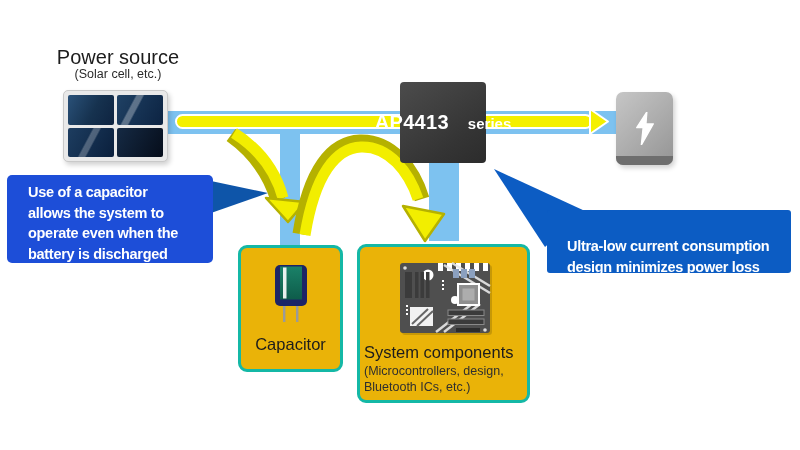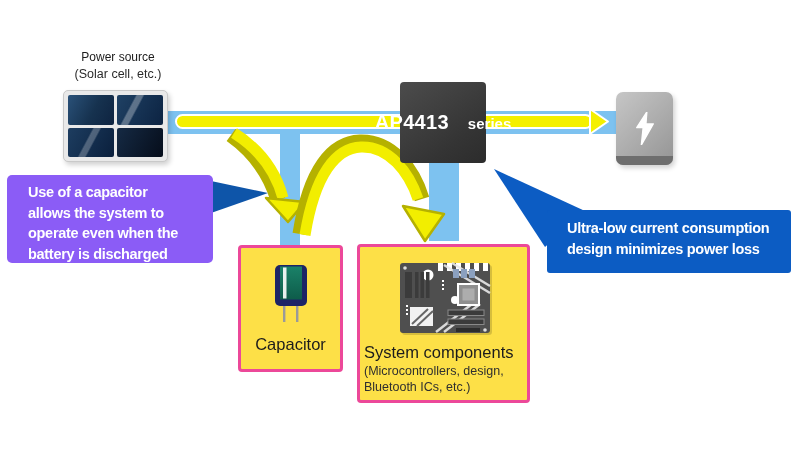--- a/index.html
+++ b/index.html
@@ -4,21 +4,21 @@
 <style>
   * { margin:0; padding:0; box-sizing:border-box; }
   html,body { width:800px; height:450px; overflow:hidden; background:#fff; }
   body { font-family:"Liberation Sans", sans-serif; position:relative; }
   .stage { position:absolute; left:0; top:0; width:800px; height:450px; }
   .abs { position:absolute; }
   svg.flow { position:absolute; left:0; top:0; z-index:1; }
   .node { z-index:2; }
 
   
-  .node-title { font-size:12px; color:#1c1c1c; text-align:center; line-height:19px; }
+  .node-title { font-size:20px; color:#1c1c1c; text-align:center; line-height:19px; }
   .node-sub   { font-size:12.5px; color:#2b2b2b; text-align:center; line-height:15px; }
 
   
   .solar { left:63px; top:90px; width:105px; height:72px; background:#e9e9e9;
            border:1px solid #c9c9c9; border-radius:5px; padding:4px;
            display:grid; grid-template-columns:1fr 1fr; grid-template-rows:1fr 1fr; gap:3px;
            box-shadow:2px 3px 5px rgba(0,0,0,.18); }
   .cell { border-radius:2px; }
   .cell.c1 { background:linear-gradient(118deg,#2a5179 0%,#163túl…) }
   .cell.c1 { background:linear-gradient(118deg,#2a5179 0%,#16324f 55%,#0e2340 100%); }
@@ -38,27 +38,27 @@
   .chip { left:400px; top:82px; width:86px; height:81px; border-radius:4px;
           background:linear-gradient(145deg,#4c4c4c 0%,#343434 70%,#2c2c2c 100%);
           display:flex; flex-direction:row; align-items:center; justify-content:center;
           color:#fff; z-index:3; }
   .chip-name { font-size:20px; font-weight:bold; letter-spacing:.3px; }
   .chip-series { font-size:15px; font-weight:bold; margin-top:2px;margin-left:19px; }
 
   
   .callout { color:#fff; font-weight:bold; font-size:14.5px; line-height:20.5px;
              letter-spacing:-0.3px; white-space:pre-line; z-index:2; }
-  .callout-left { left:7px; top:175px; width:206px; height:88px; background:#8b5cf6;
+  .callout-left { left:7px; top:175px; width:206px; height:88px; background:#1d4ed8;
                   border-radius:5px; padding:7px 6px 0 21px; }
   .callout-right { left:547px; top:210px; width:244px; height:63px; background:#0c5cc3;
-                   border-radius:3px; padding:8px 6px 0 20px; }
+                   border-radius:3px; padding:26px 6px 0 20px; }
 
   
-  .obox { background:#fde047; border:3px solid #ec4899; border-radius:4px; z-index:2; }
+  .obox { background:#eab308; border:3px solid #14b8a6; border-radius:9px; z-index:2; }
   .box-capacitor { left:238px; top:245px; width:105px; height:127px; text-align:center; }
   .box-system { left:357px; top:244px; width:173px; height:159px; }
   .cap-label { font-size:16.5px; color:#1c1c1c; margin-top:9px; }
   .sys-text { padding-left:4px; margin-top:7px; }
   .sys-title { font-size:16.5px; color:#1c1c1c; line-height:20px; }
   .sys-sub { font-size:12.5px; color:#2f2f2f; line-height:15.5px; white-space:pre-line; margin-top:2px; }
   .multiline { white-space:pre-line; }
 </style>
 </head>
 <body>

